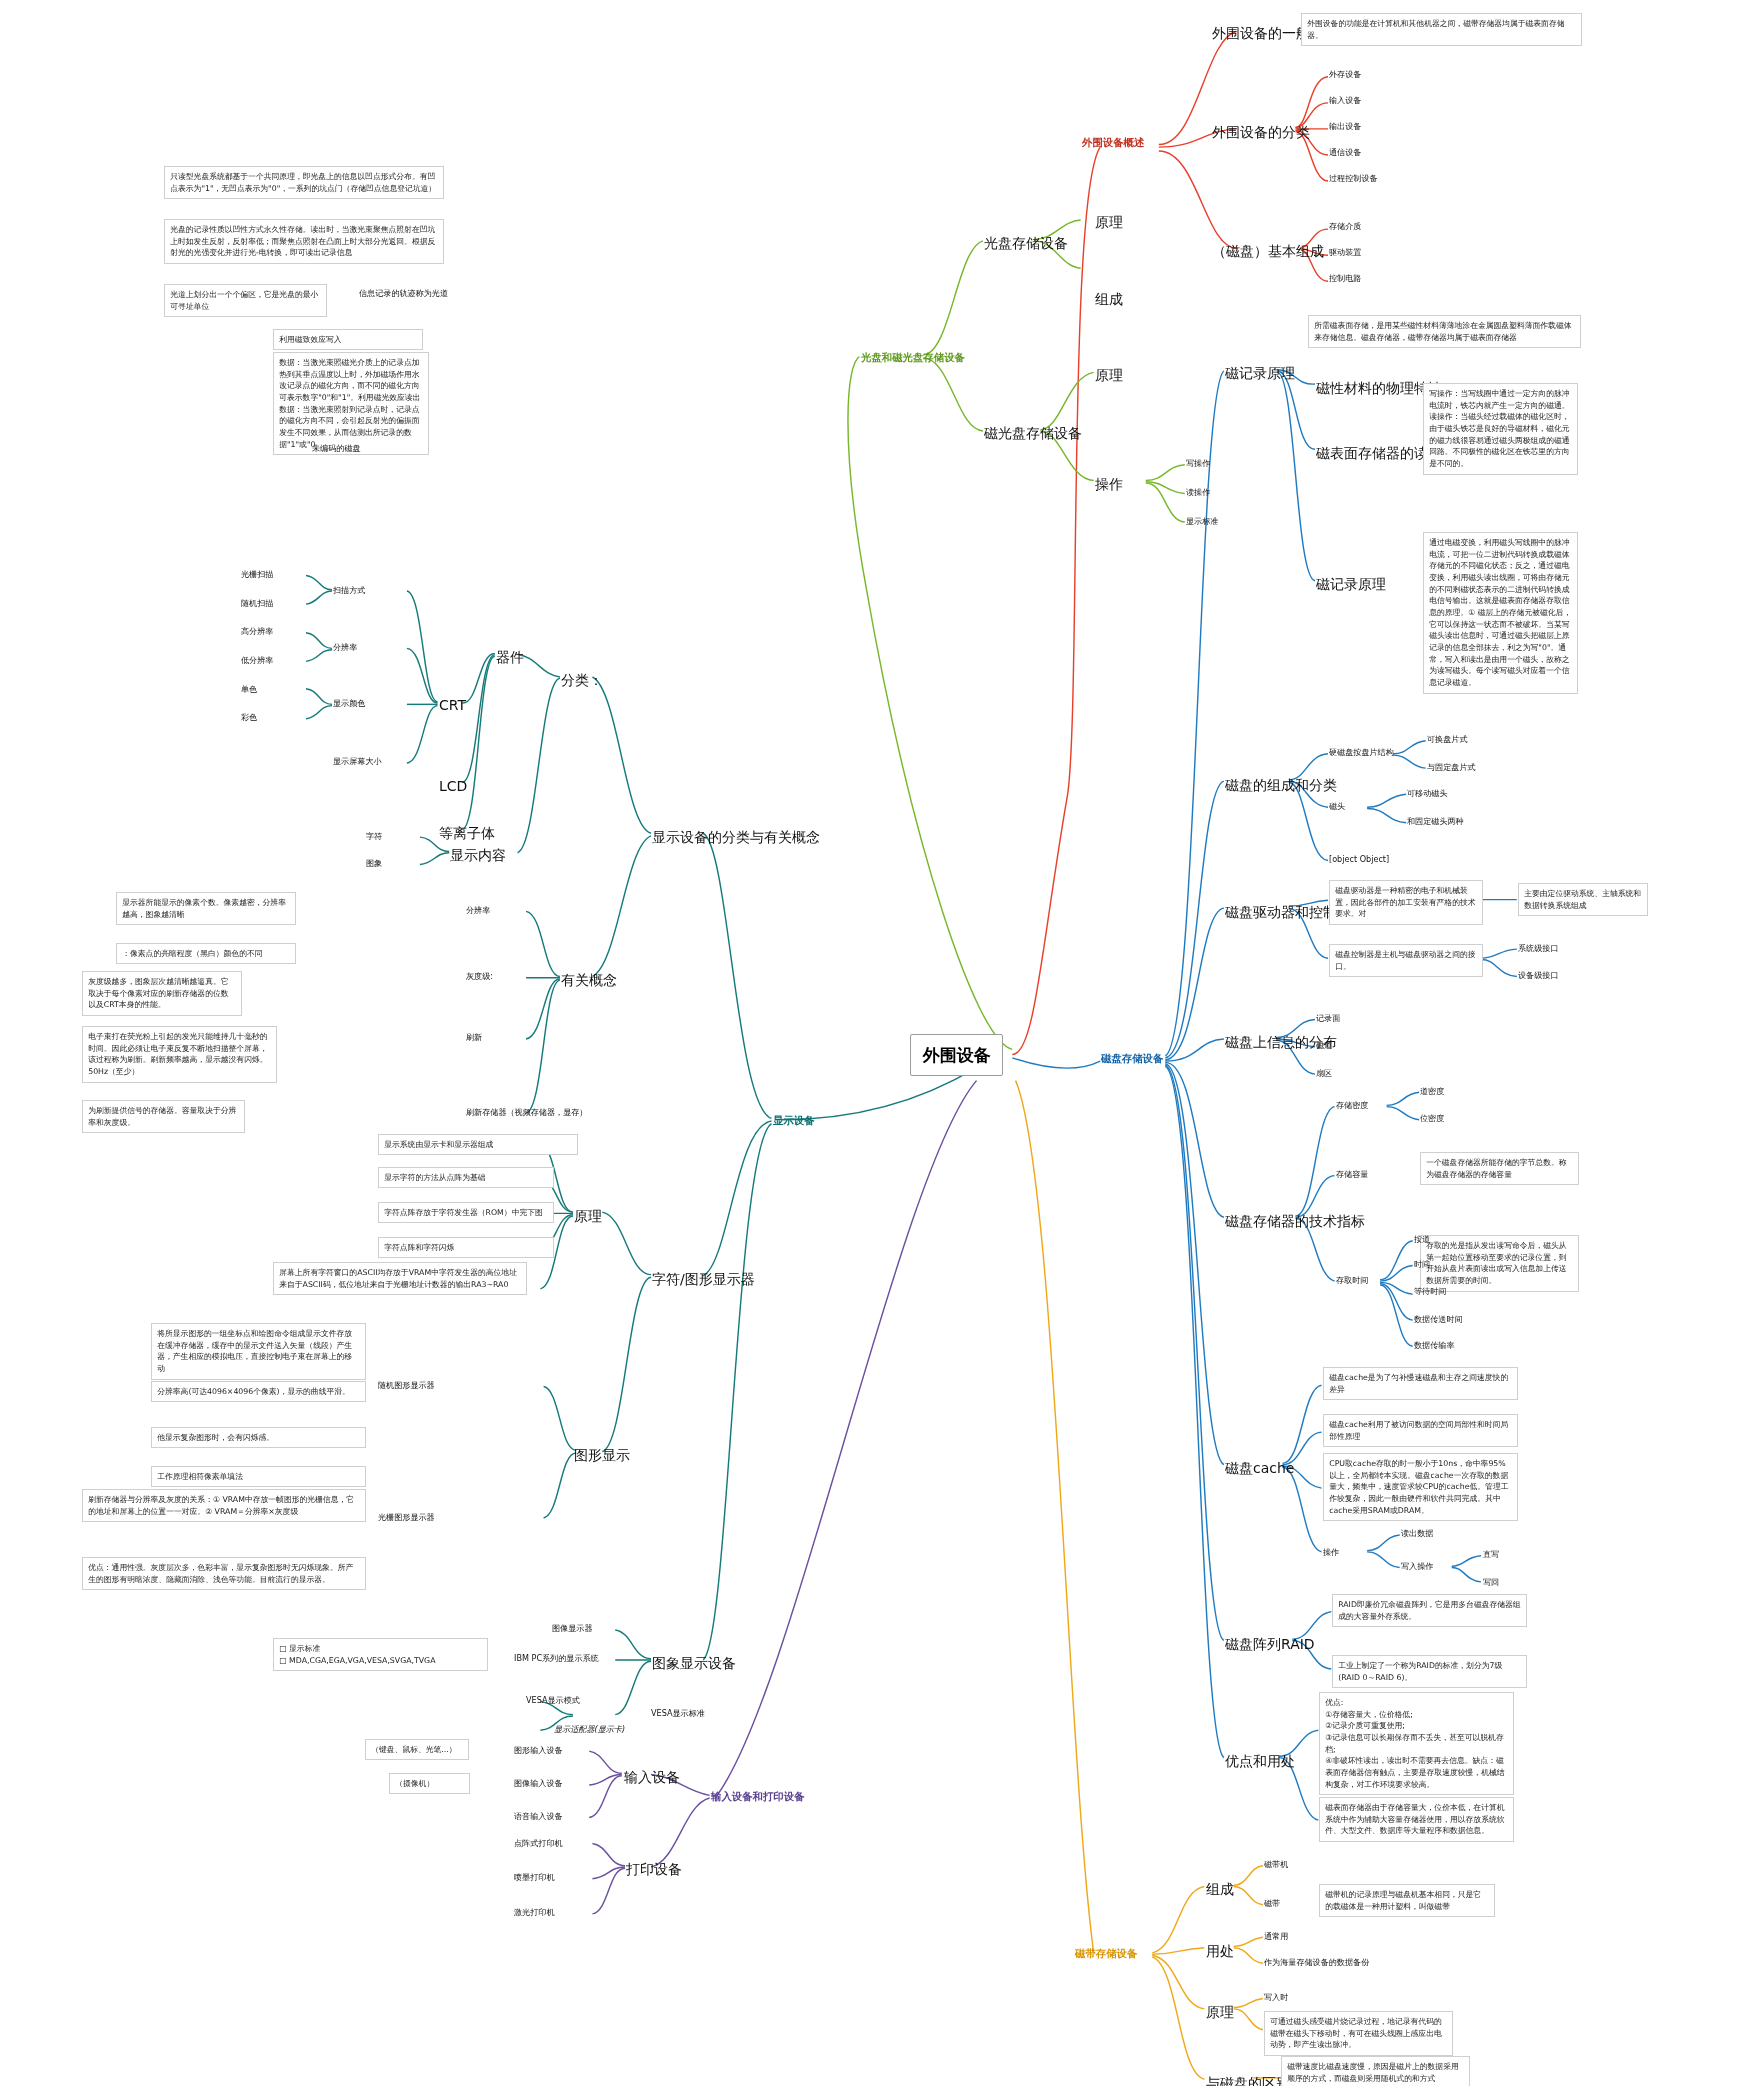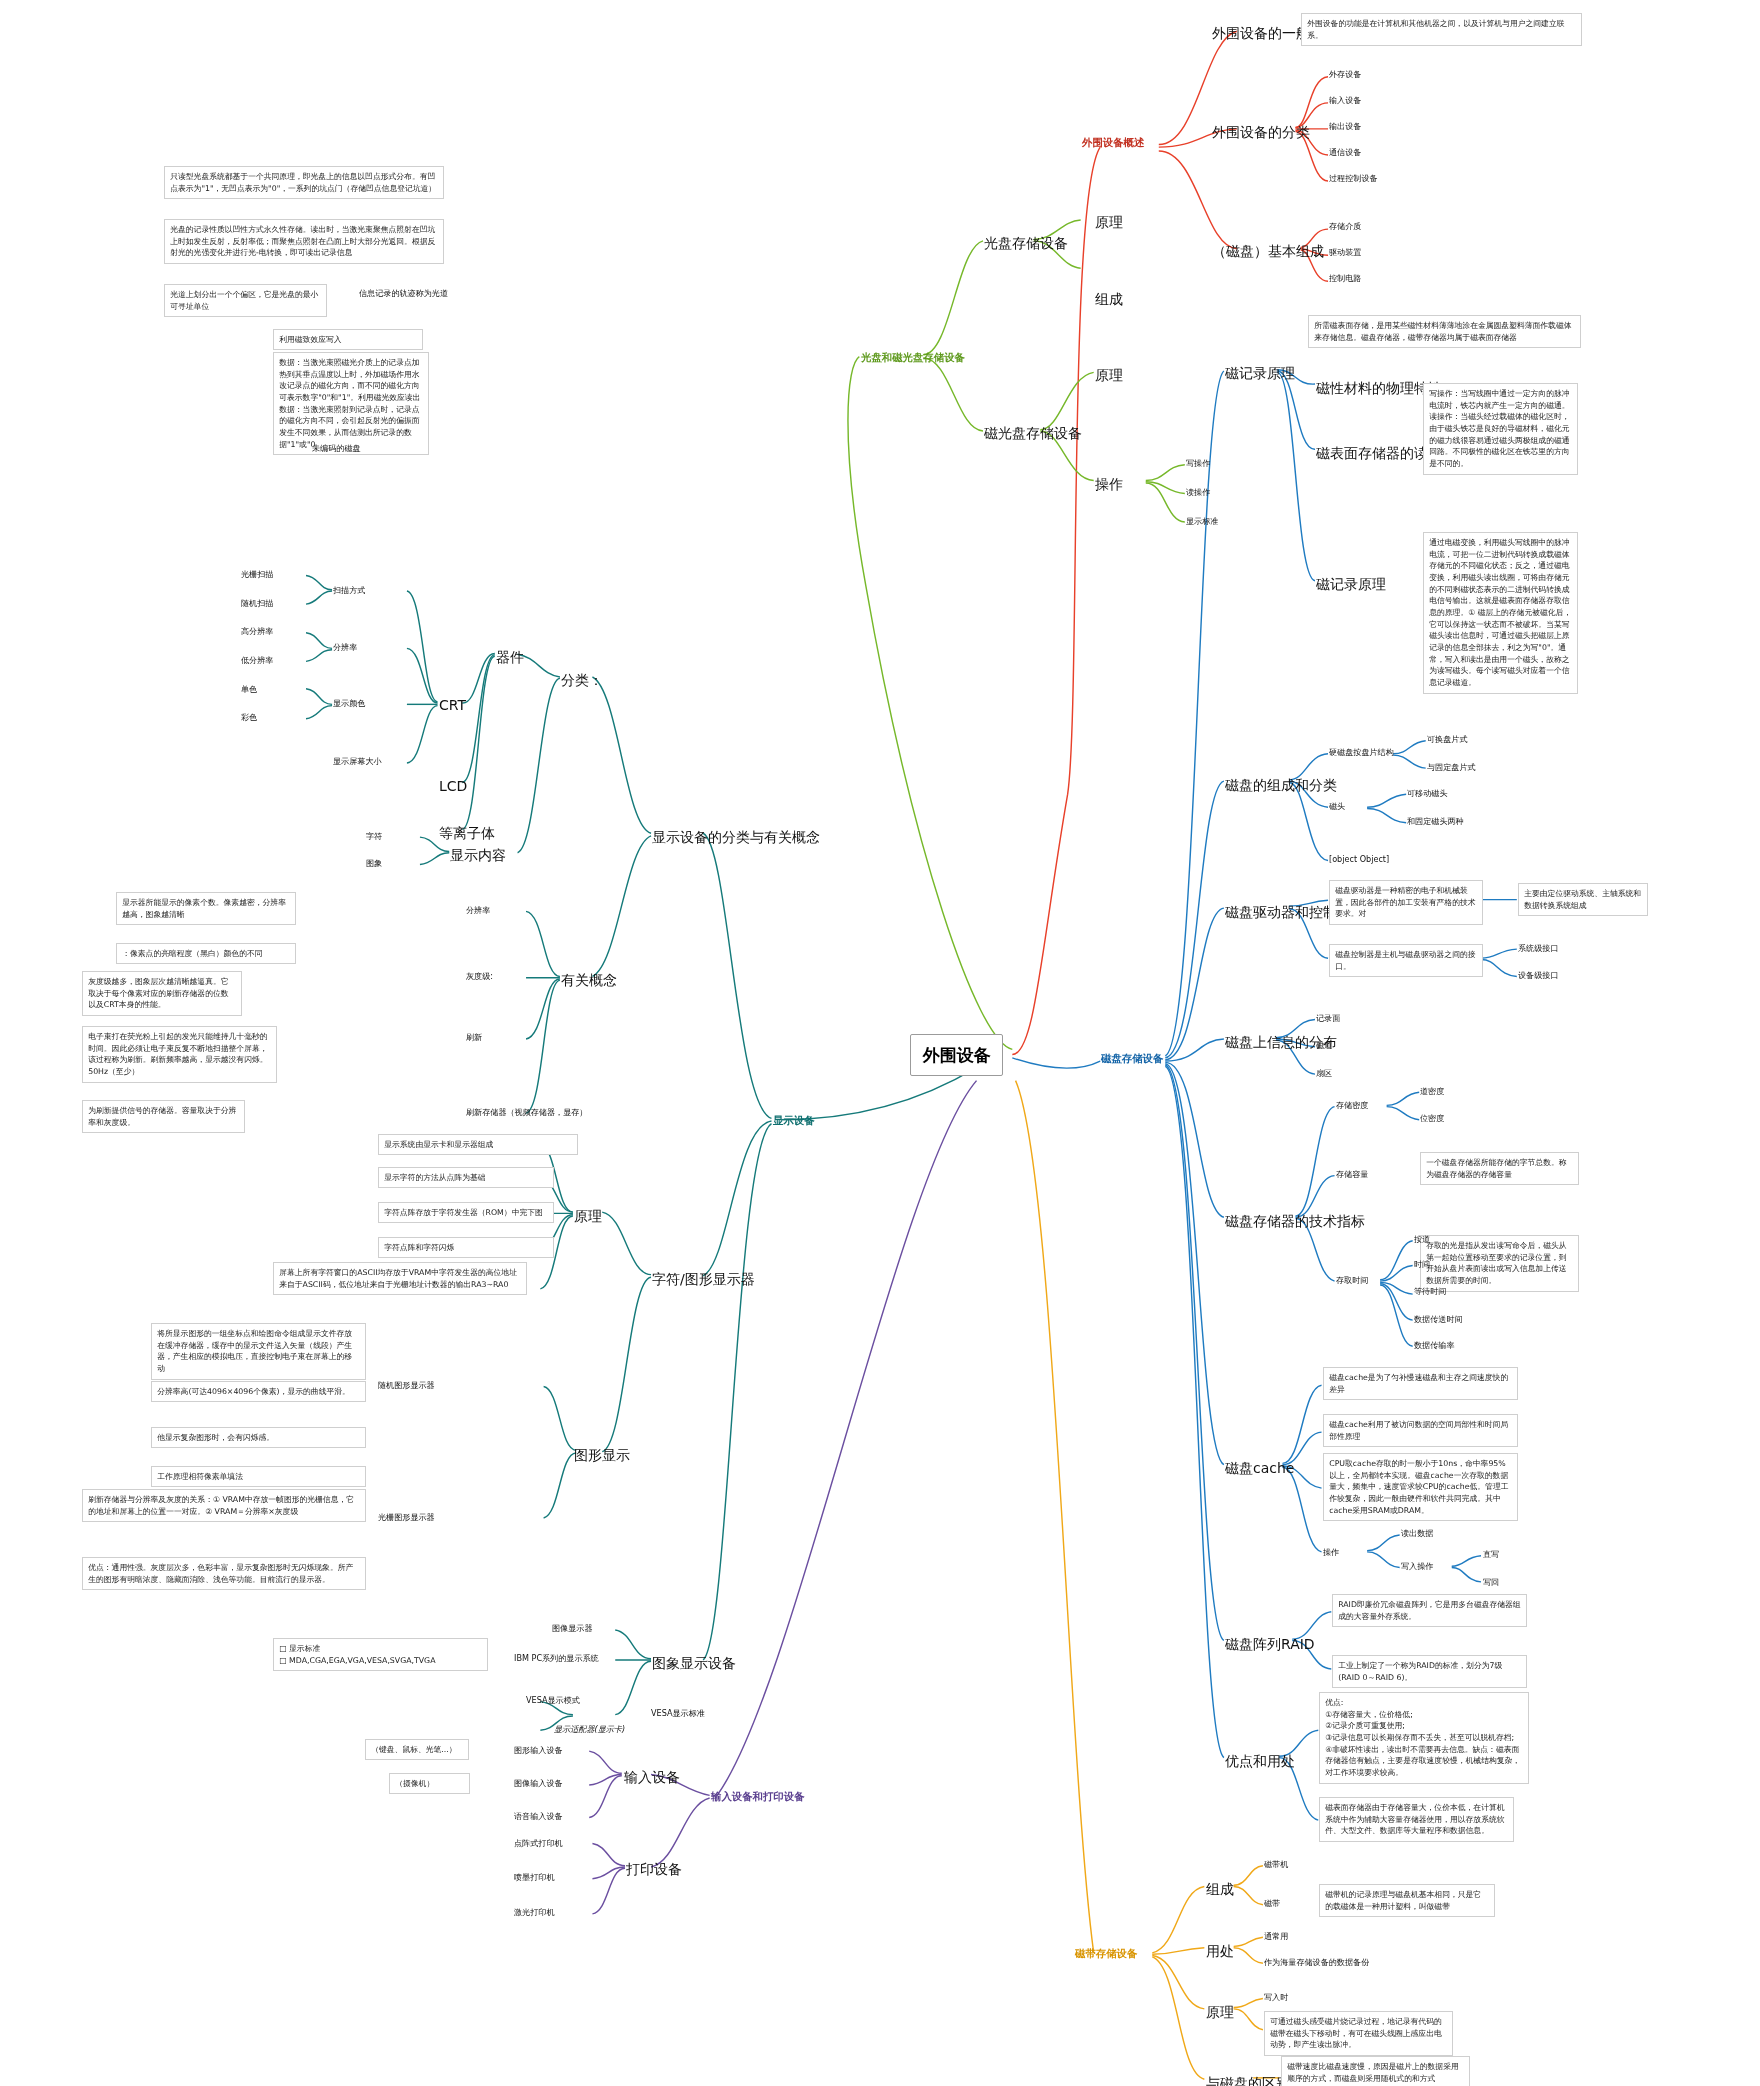--- a/index.html
+++ b/index.html
@@ -171,21 +171,21 @@
       <path d="M1895,3084 C1918,3084 1918,3072 1940,3070" stroke="#f0a818"></path>
       <path d="M1895,3086 C1918,3086 1918,3114 1940,3118" stroke="#f0a818"></path>
       <path d="M1925,3192 C1945,3192 1945,3192 1965,3192" stroke="#f0a818"></path>
     </g>
   </svg>
 
   <div class="node root" style="left:910px;top:1034px;">外围设备</div>
 
   <div class="node l1" style="left:1082px;top:135px;color:#c23020;">外围设备概述</div>
   <div class="node l2" style="left:1212px;top:23.4px;">外围设备的一般功能</div>
-  <div class="node box" style="left:1301px;top:13px;width:281px;">外围设备的功能是在计算机和其他机器之间，以及计算机与用户之间建立联系。</div>
+  <div class="node box" style="left:1301px;top:13px;width:281px;">外围设备的功能是在计算机和其他机器之间，磁带存储器均属于磁表面存储器。</div>
   <div class="node l2" style="left:1212px;top:122px;">外围设备的分类</div>
   <div class="node l3" style="left:1329px;top:69px;">外存设备</div>
   <div class="node l3" style="left:1329px;top:95px;">输入设备</div>
   <div class="node l3" style="left:1329px;top:121px;">输出设备</div>
   <div class="node l3" style="left:1329px;top:147px;">通信设备</div>
   <div class="node l3" style="left:1329px;top:173px;">过程控制设备</div>
   <div class="node l2" style="left:1212px;top:241px;">（磁盘）基本组成</div>
   <div class="node l3" style="left:1329px;top:221px;">存储介质</div>
   <div class="node l3" style="left:1329px;top:247px;">驱动装置</div>
   <div class="node l3" style="left:1329px;top:273px;">控制电路</div>
@@ -334,21 +334,21 @@
   <div class="node l3" style="left:1401px;top:1528px;">读出数据</div>
   <div class="node l3" style="left:1401px;top:1561px;">写入操作</div>
   <div class="node l3" style="left:1483px;top:1549px;">直写</div>
   <div class="node l3" style="left:1483px;top:1577px;">写回</div>
 
   <div class="node l2" style="left:1225px;top:1634px;">磁盘阵列RAID</div>
   <div class="node box" style="left:1332px;top:1594px;width:195px;">RAID即廉价冗余磁盘阵列，它是用多台磁盘存储器组成的大容量外存系统。</div>
   <div class="node box" style="left:1332px;top:1655px;width:195px;">工业上制定了一个称为RAID的标准，划分为7级(RAID 0～RAID 6)。</div>
 
   <div class="node l2" style="left:1225px;top:1751px;">优点和用处</div>
-  <div class="node box" style="left:1319px;top:1692px;width:210px;white-space:pre-line;">优点:
+  <div class="node box" style="left:1319px;top:1692px;width:195px;white-space:pre-line;">优点:
 ①存储容量大，位价格低;
 ②记录介质可重复使用;
 ③记录信息可以长期保存而不丢失，甚至可以脱机存档;
 ④非破坏性读出，读出时不需要再去信息。缺点：磁表面存储器信有触点，主要是存取速度较慢，机械结构复杂，对工作环境要求较高。</div>
   <div class="node box" style="left:1319px;top:1797px;width:195px;">磁表面存储器由于存储容量大，位价本低，在计算机系统中作为辅助大容量存储器使用，用以存放系统软件、大型文件、数据库等大量程序和数据信息。</div>
 
   <div class="node l1" style="left:1075px;top:1946px;color:#d99400;">磁带存储设备</div>
   <div class="node l2" style="left:1206px;top:1879px;">组成</div>
   <div class="node l3" style="left:1264px;top:1859px;">磁带机</div>
   <div class="node l3" style="left:1264px;top:1898px;">磁带</div>

